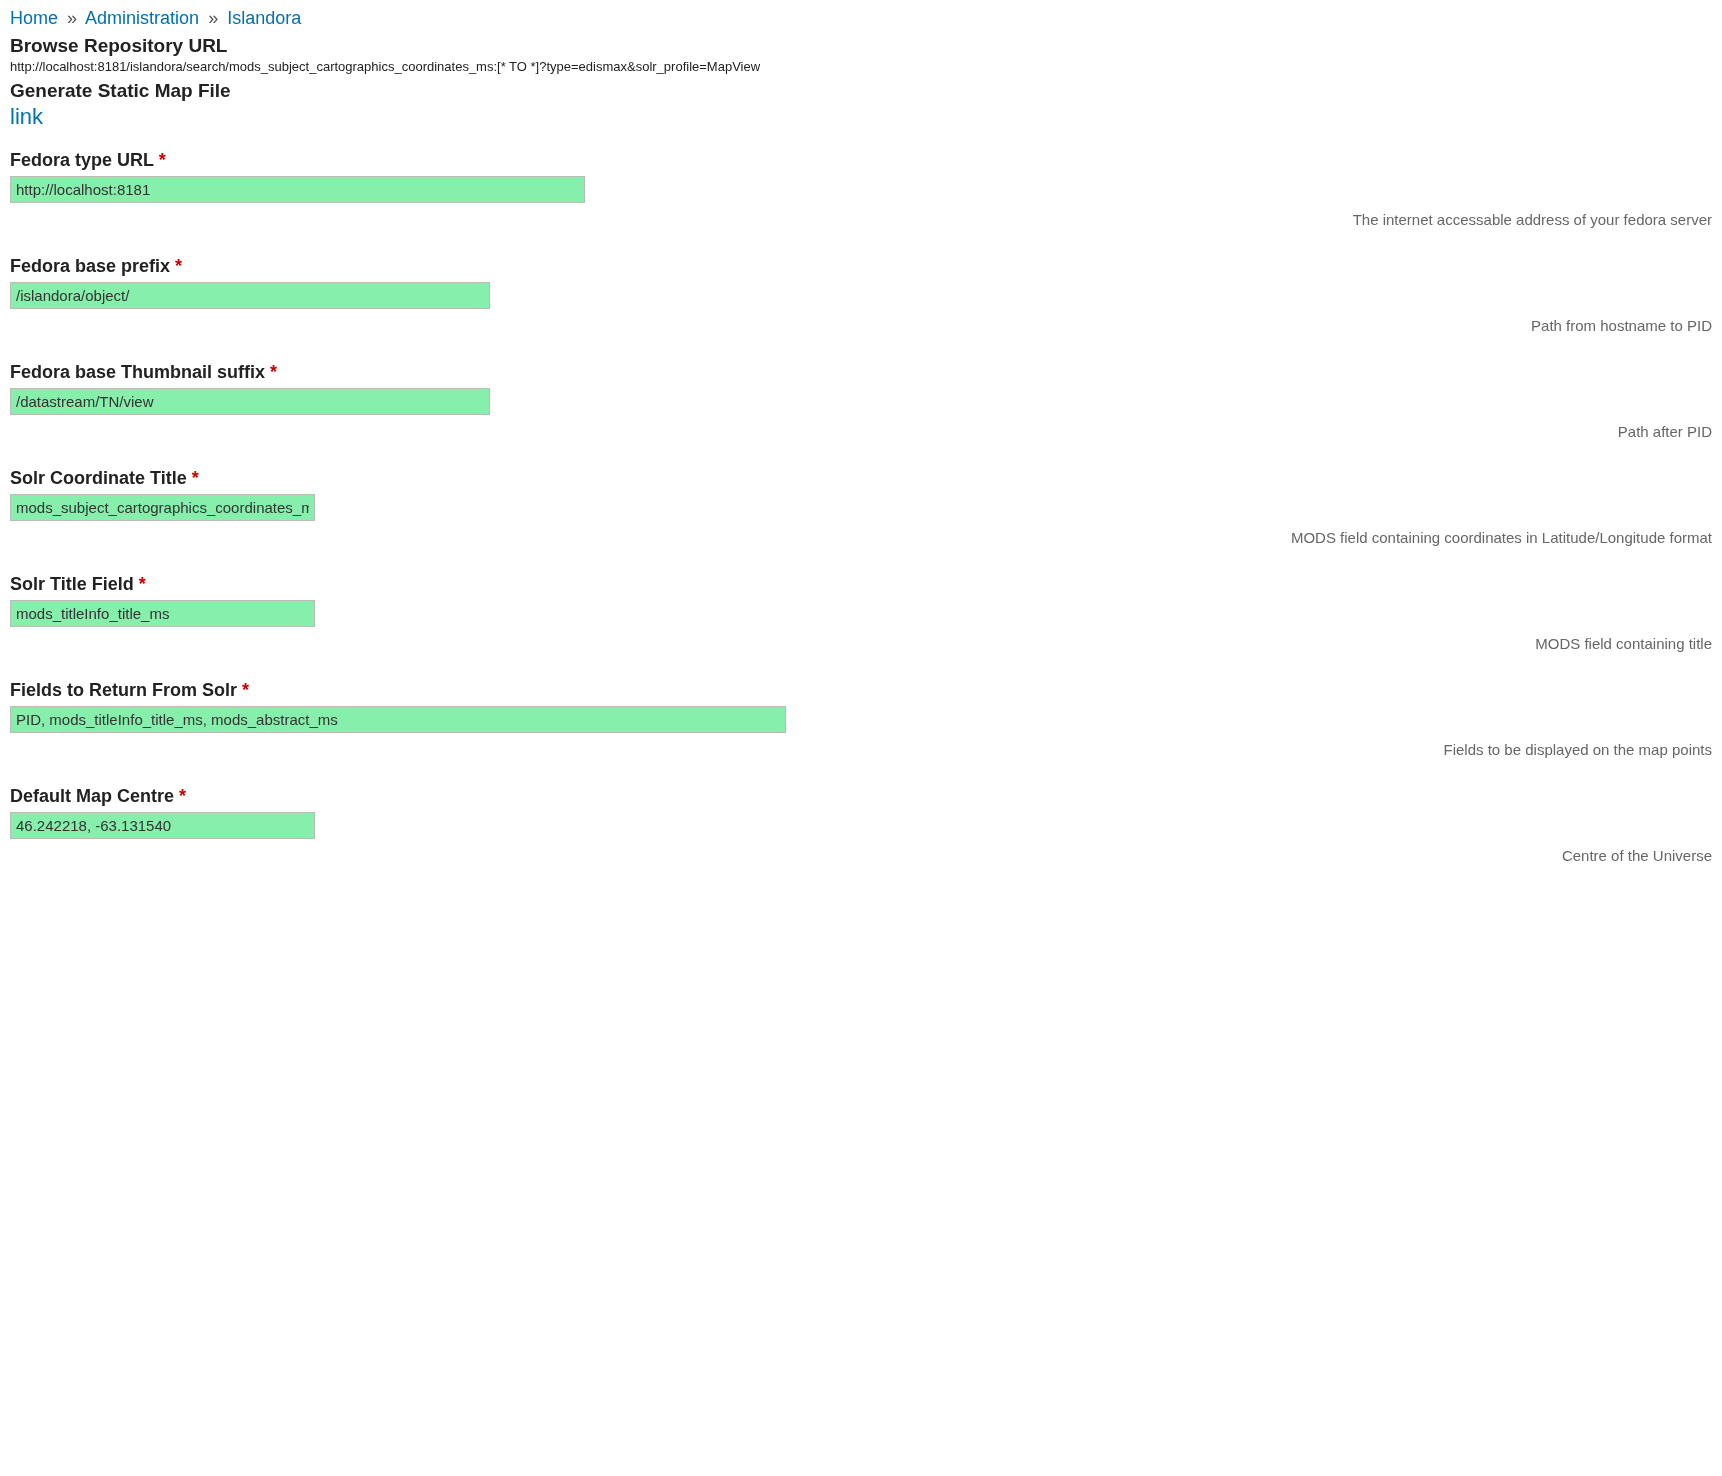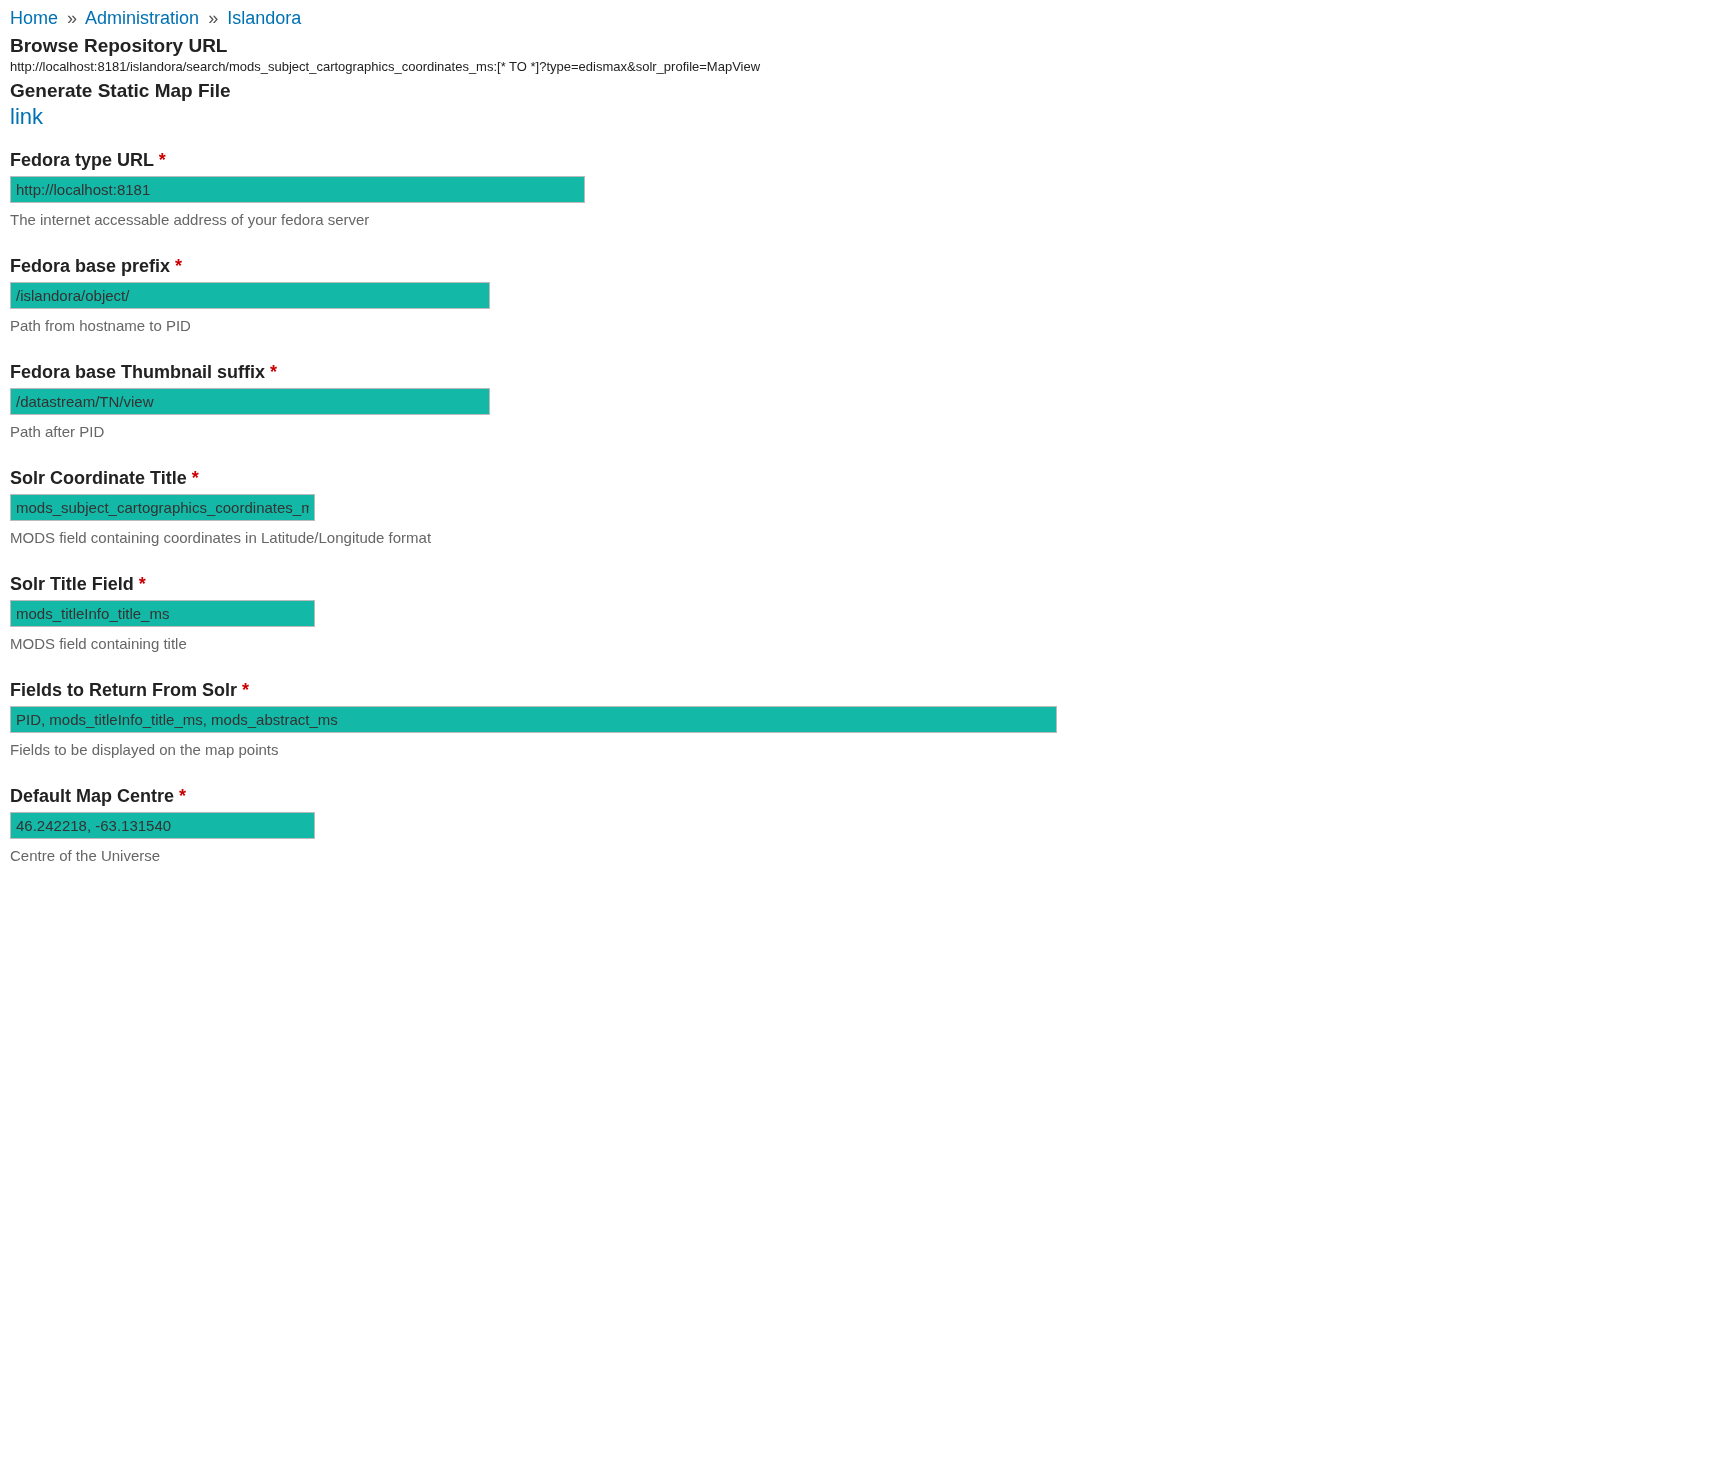--- a/index.html
+++ b/index.html
@@ -59,33 +59,34 @@
     }
     .required-mark {
       color: #cc0000;
       font-weight: bold;
     }
     input[type="text"] {
       font-family: Arial, Helvetica, sans-serif;
       font-size: 15px;
       padding: 3px 5px;
       border: 1px solid #bbb;
-      background: #14b8a6;
+      background: #86efac;
       color: #333;
       height: 27px;
     }
     .description {
       font-size: 15px;
       color: #666;
       margin-top: 8px;
+      text-align: right;
     }
     .w-large { width: 575px; max-width: 100%; }
     .w-med   { width: 480px; max-width: 100%; }
     .w-small { width: 305px; max-width: 100%; }
-    .w-wide  { width: 1047px; max-width: 100%; }
+    .w-wide  { width: 776px; max-width: 100%; }
   </style>
 </head>
 <body>
 
 <div class="breadcrumb">
   <a href="#">Home</a>
   <span class="sep">»</span>
   <a href="#">Administration</a>
   <span class="sep">»</span>
   <a href="#">Islandora</a>

